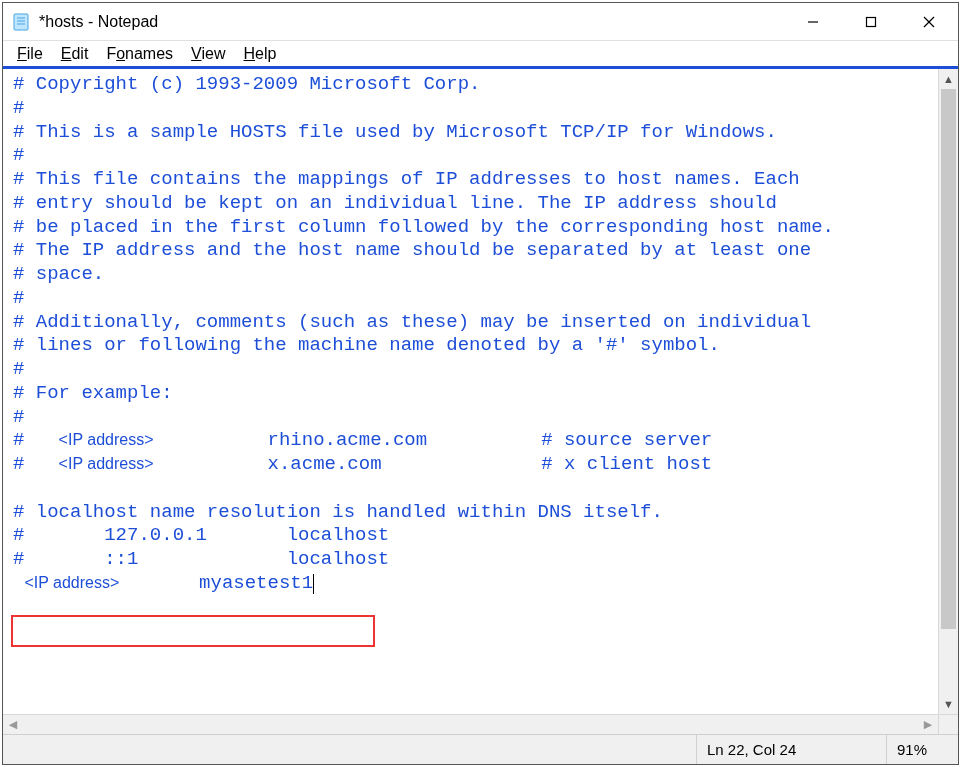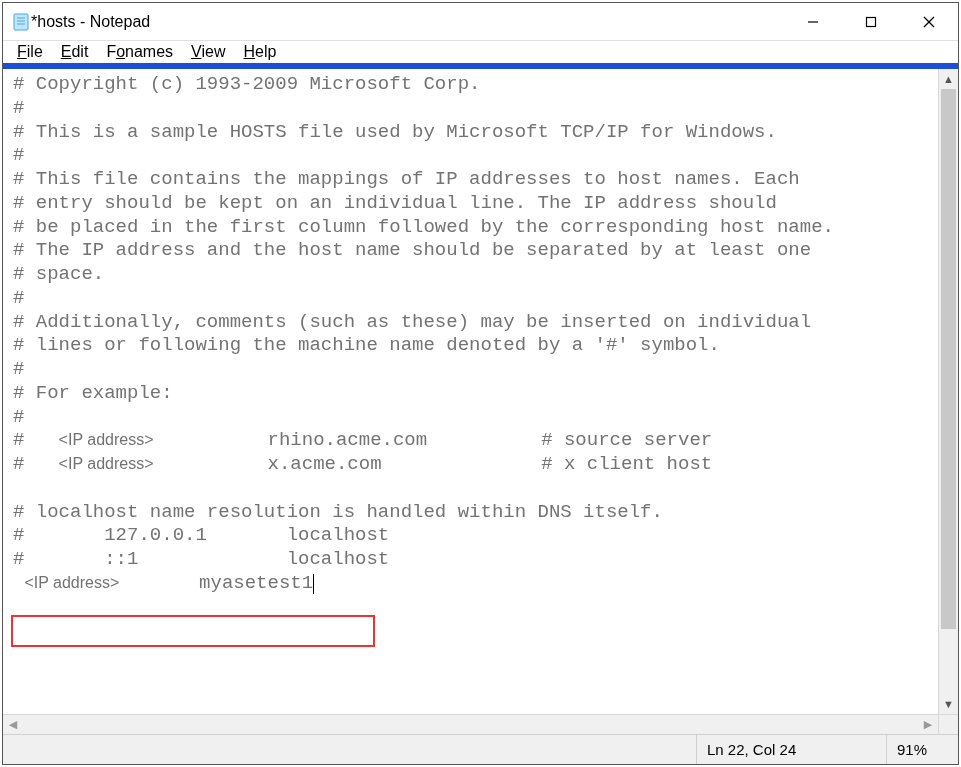--- a/index.html
+++ b/index.html
@@ -23,40 +23,41 @@
   
   .titlebar {
     height: 38px;
     display: flex; align-items: center;
     background: #fff;
     border-bottom: 1px solid #e0e0e0;
   }
   .title-left {
     display: flex; align-items: center;
     padding-left: 8px;
+    gap: 8px;
     flex: 1;
     font-size: 16px;
   }
   .app-icon svg { display: block; }
   .win-controls { display: flex; height: 100%; }
   .win-btn {
     width: 58px; height: 100%;
     display: flex; align-items: center; justify-content: center;
     font-size: 14px;
     cursor: default;
   }
   .win-btn svg { width: 14px; height: 14px; }
   
   .menubar {
     height: 28px;
     display: flex; align-items: center;
     padding: 2px 4px 2px 6px;
     gap: 0;
     font-size: 16px;
-    border-bottom: 6px solid #1d4ed8;
+    border-bottom: 3px solid #1d4ed8;
   }
   .menu-item {
     padding: 2px 10px 2px 8px;
     cursor: default;
   }
   .menu-item span.mn { text-decoration: underline; }
   
   .editor-wrap {
     position: relative;
     flex: 1;
@@ -64,21 +65,21 @@
     overflow: hidden;
   }
   .editor {
     flex: 1;
     font-family: Consolas, "Courier New", monospace;
     font-size: 19px;
     line-height: 1.25;
     white-space: pre;
     padding: 4px 2px 2px 10px;
     overflow: hidden;
-    color: #737373;
+    color: #1d4ed8;
   }
   .ip-ph {
     font-family: "Segoe UI", Tahoma, sans-serif;
     font-size: 16px;
   }
   .vscroll {
     width: 20px;
     background: #f0f0f0;
     display: flex; flex-direction: column;
     border-left: 1px solid #d8d8d8;

